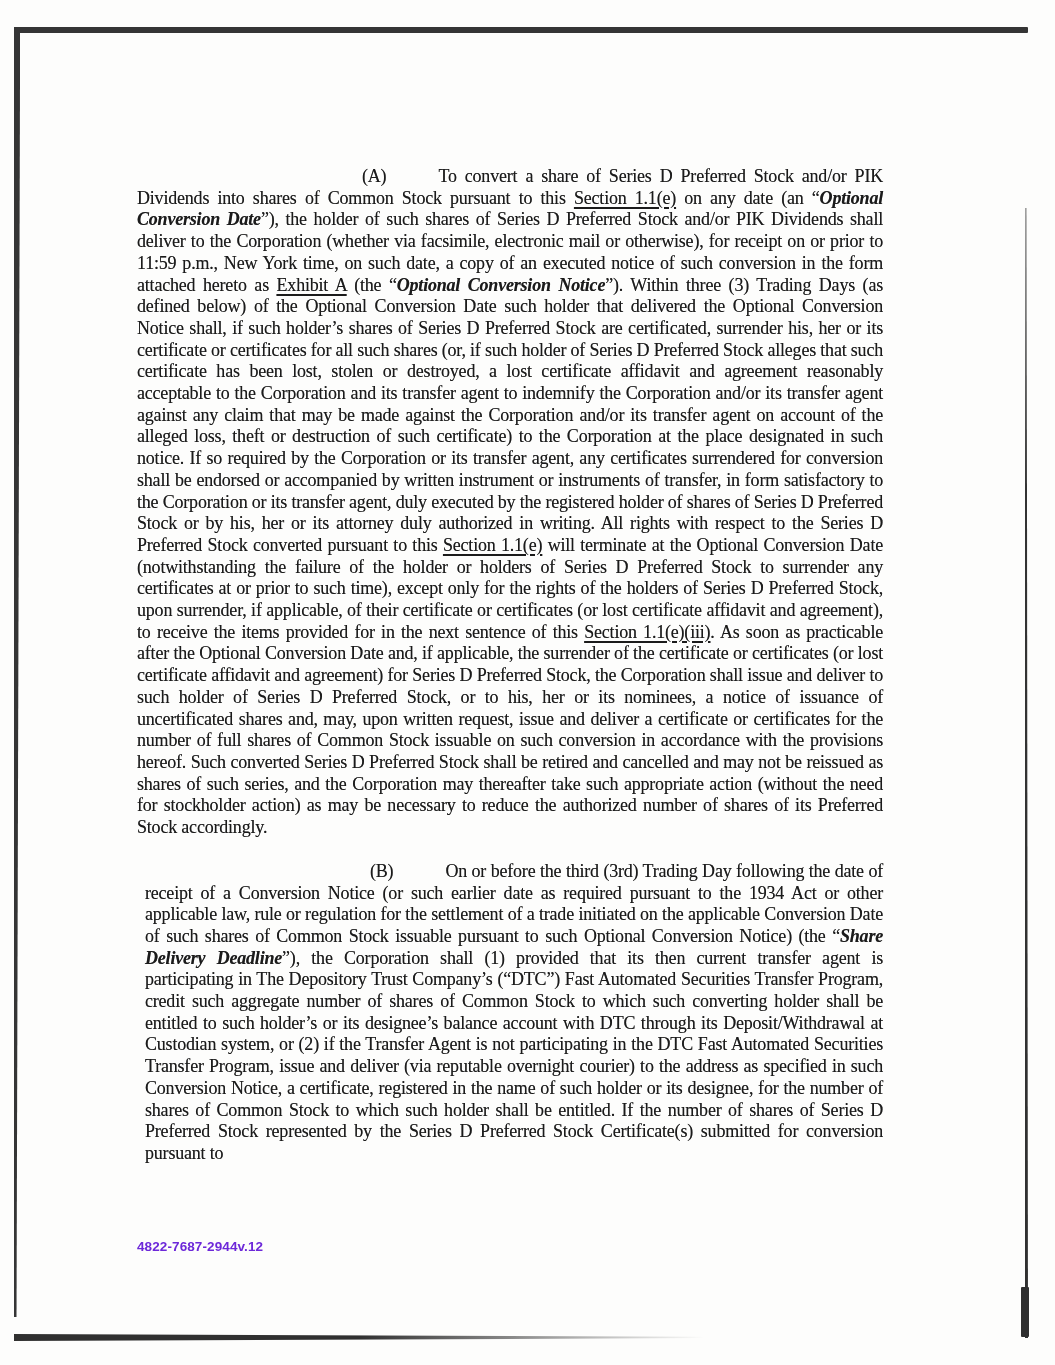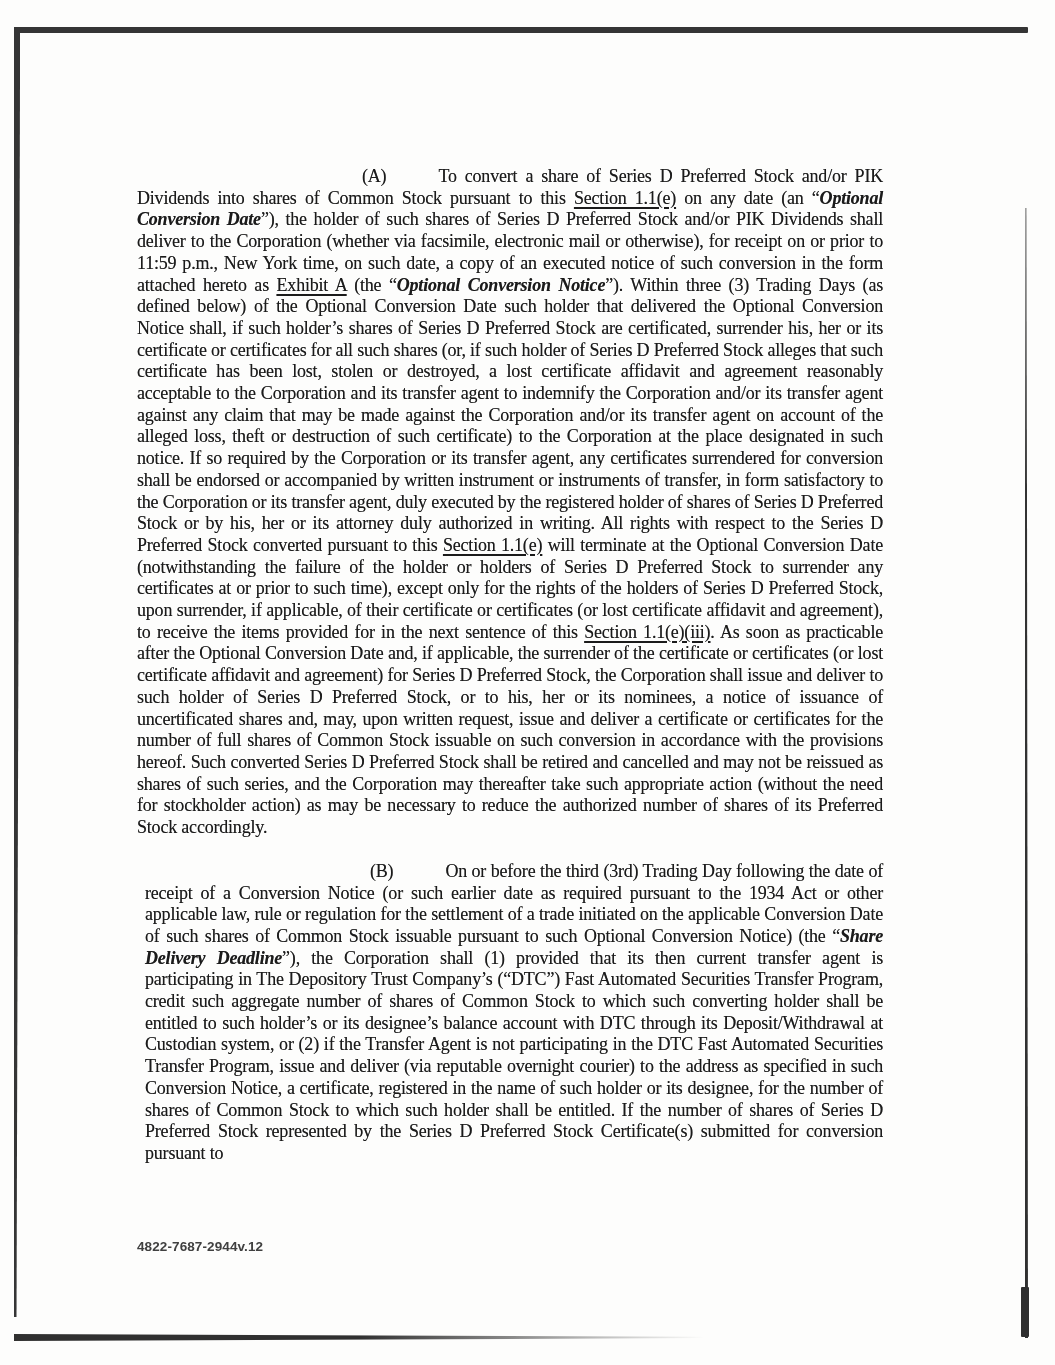--- a/index.html
+++ b/index.html
@@ -72,21 +72,21 @@
     text-underline-offset: 2.5px;
   }
   .bi { font-weight: bold; font-style: italic; }
   .footer {
     position: absolute;
     left: 137px; top: 1239px;
     font-family: "Liberation Sans", sans-serif;
     font-weight: bold;
     font-size: 13.5px;
     line-height: 16px;
-    color: #404040;
+    color: #6d28d9;
     letter-spacing: 0.1px;
   }
 </style>
 </head>
 <body>
 
 <div class="page">
   <div class="border-top"></div>
   <div class="border-left"></div>
   <div class="border-right"></div>

